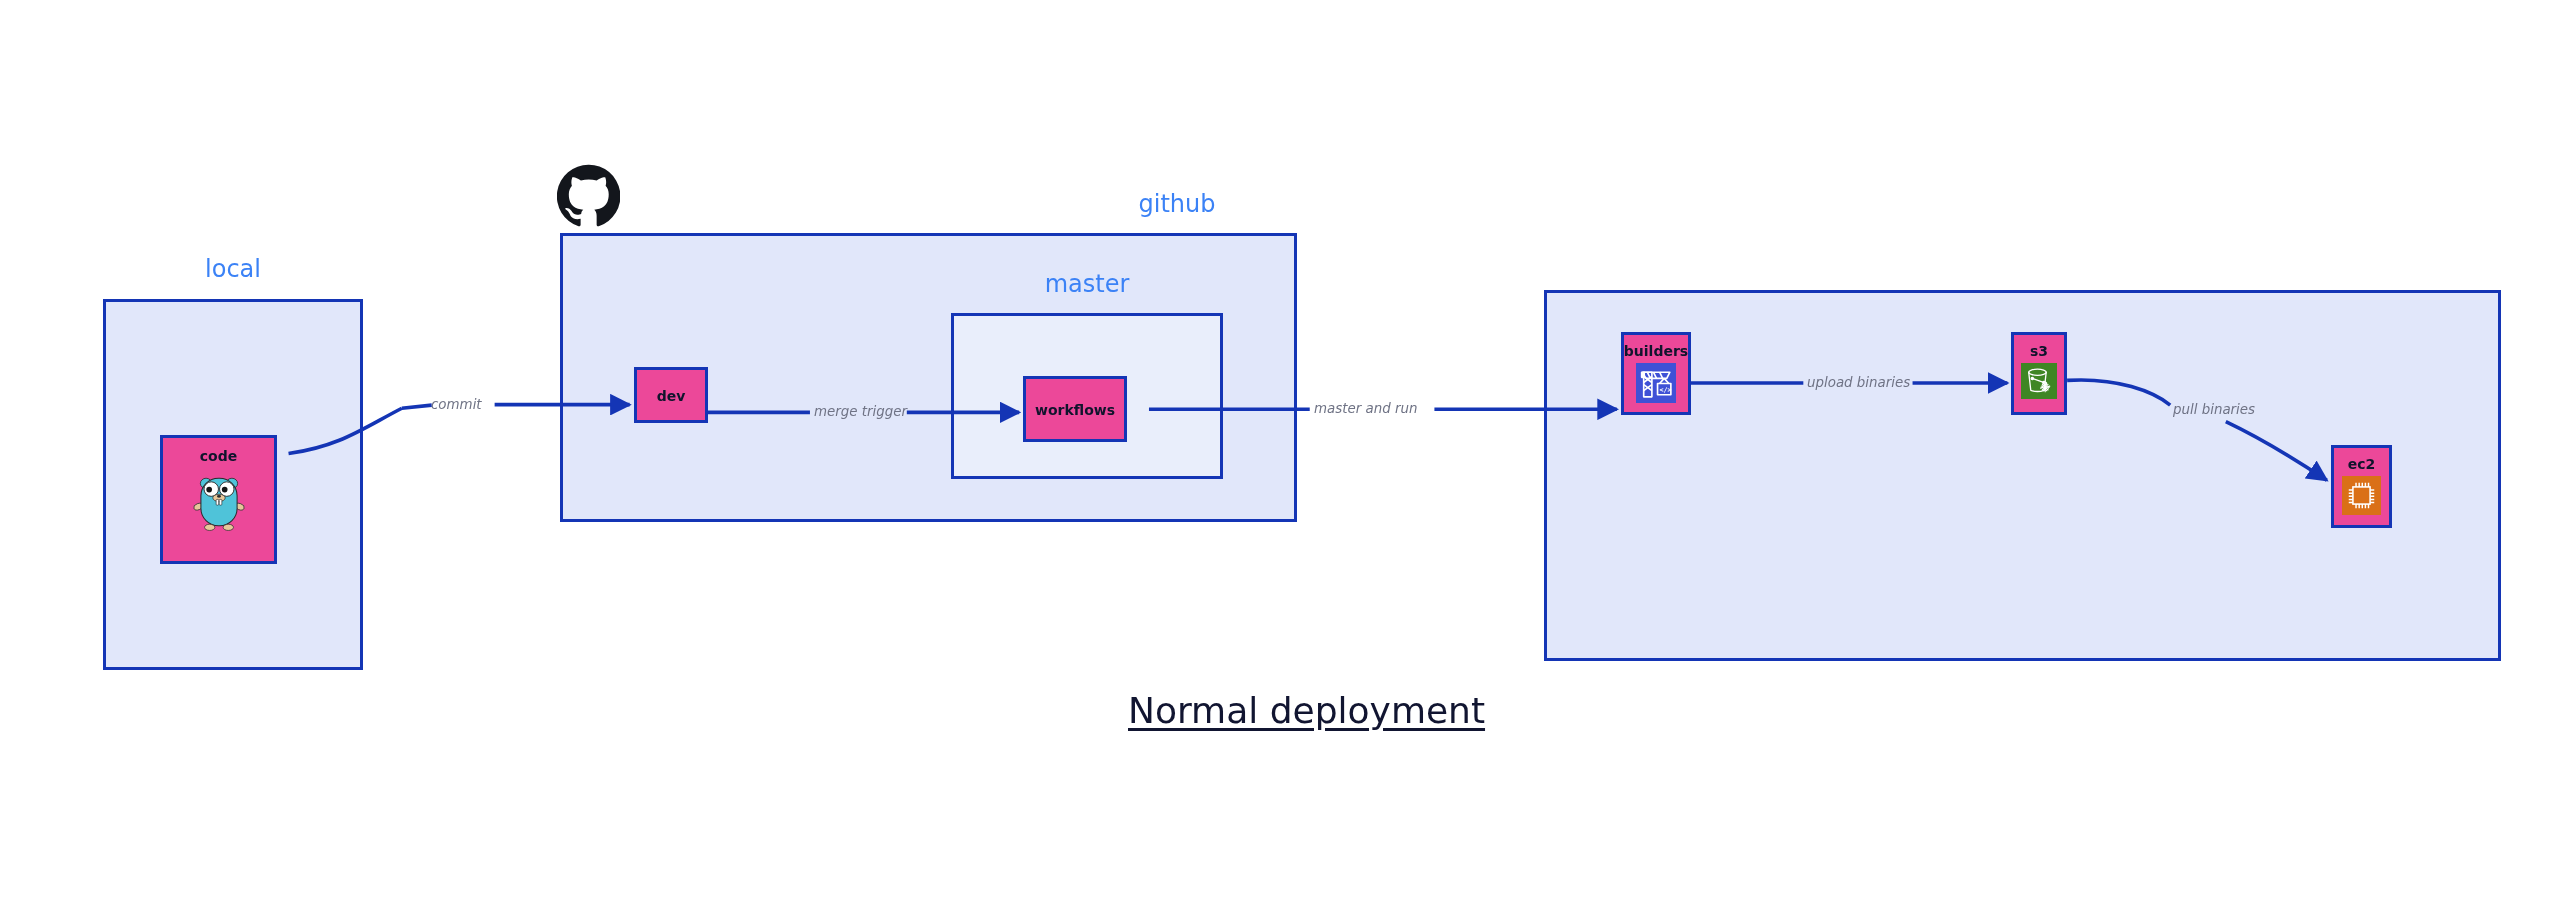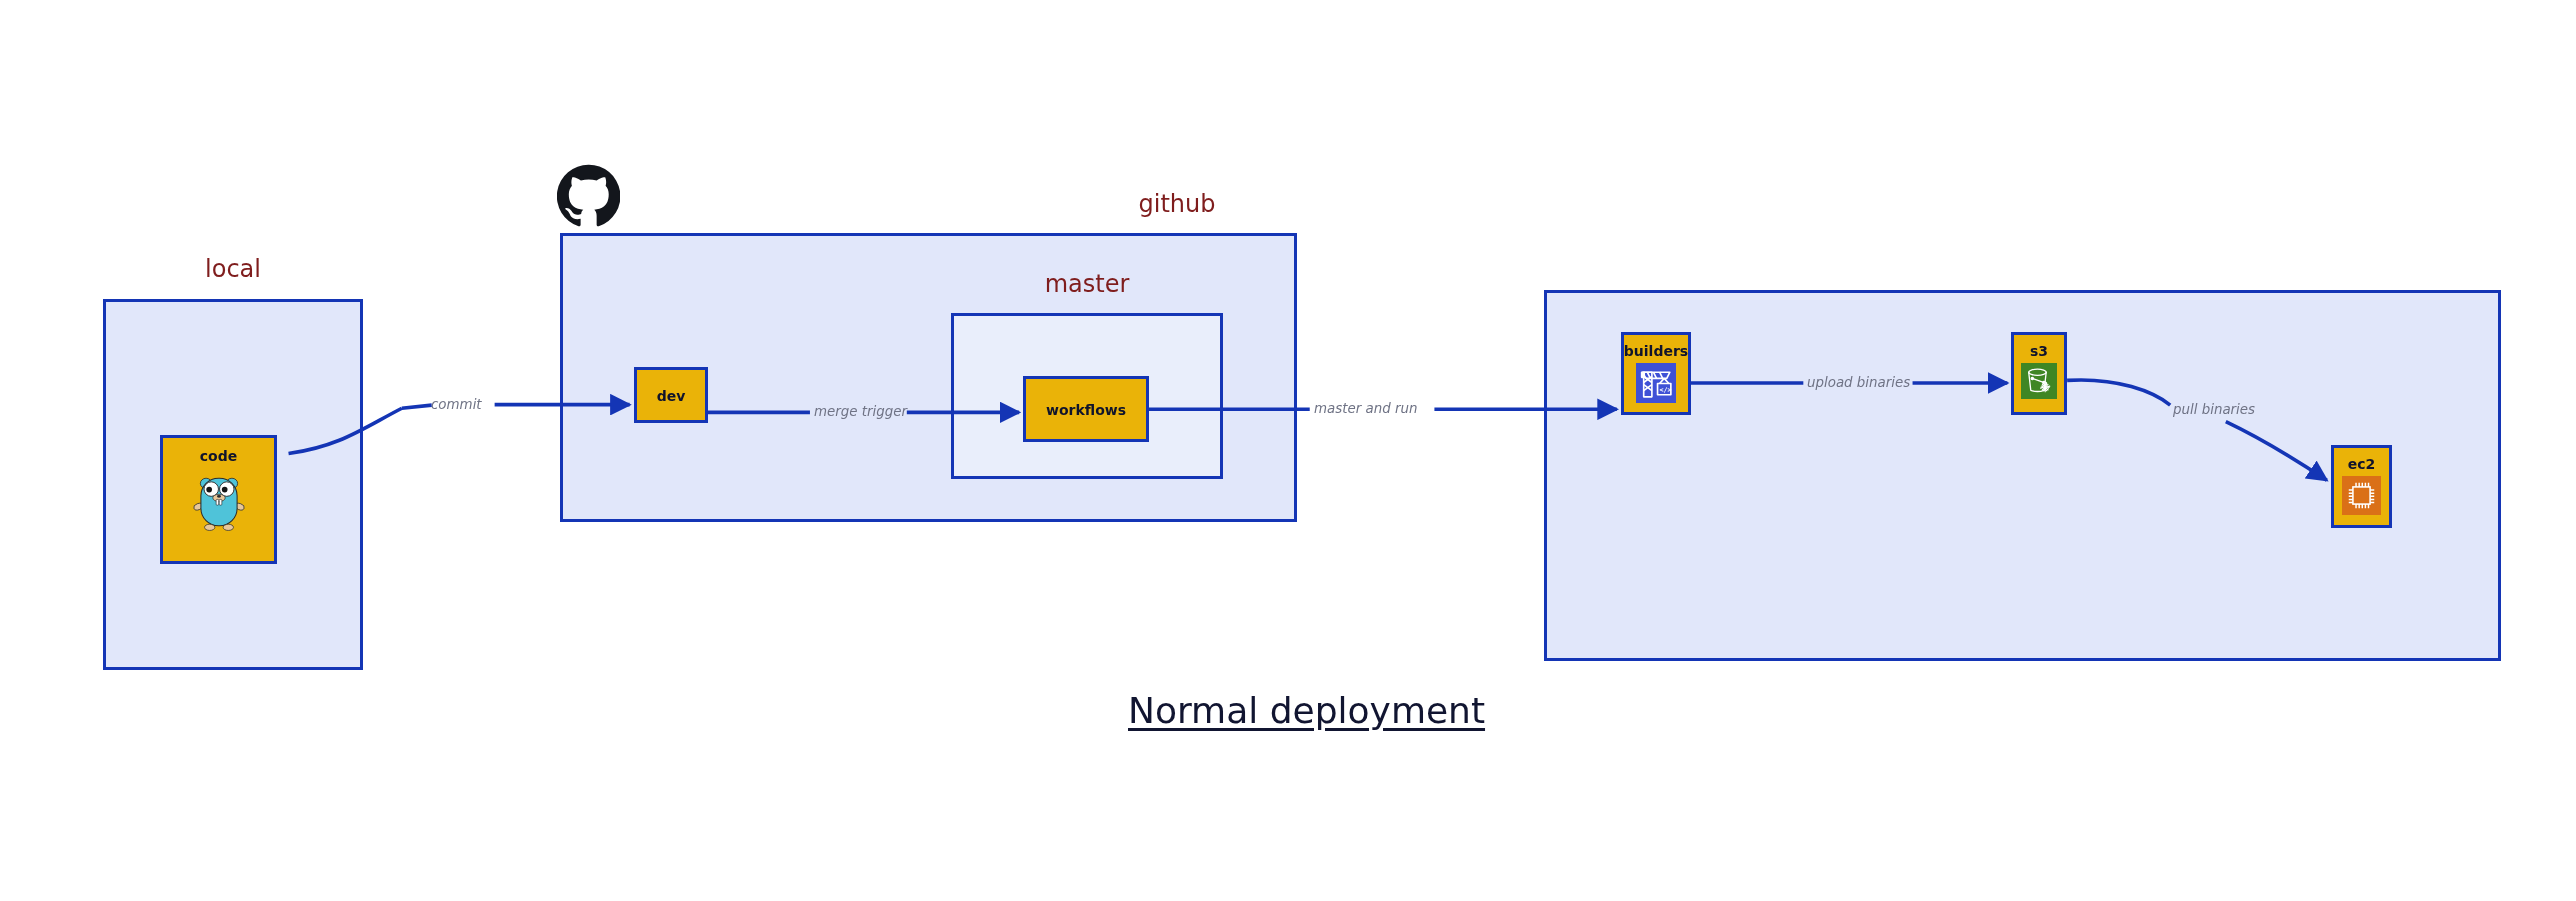--- a/index.html
+++ b/index.html
@@ -26,33 +26,33 @@
   .cluster {
     position: absolute;
     box-sizing: border-box;
     border: 3.1px solid #1435b5;
     background: #e1e7fa;
   }
   .cluster.level2 { background: #e9eefb; }
   .cluster-label {
     position: absolute;
     font-size: 24px;
-    color: #7f1d1d;
+    color: #3b82f6;
     font-weight: 400;
     white-space: nowrap;
     text-align: center;
     line-height: 1;
   }
 
   
   .node {
     position: absolute;
     box-sizing: border-box;
     border: 3.1px solid #1435b5;
-    background: #eab308;
+    background: #ec4899;
     display: flex;
     flex-direction: column;
     align-items: center;
   }
   .node-label {
     font-size: 14px;
     font-weight: bold;
     color: #10142c;
     line-height: 1;
     white-space: nowrap;
@@ -140,21 +140,21 @@
     </svg>
   </div>
 
   <div class="node" style="left:634px; top:367px; width:74px; height:56px;">
     <span class="node-label" style="margin-top:18.5px;">dev</span>
   </div>
 
   <div class="cluster level2" style="left:951px; top:313px; width:272px; height:166px;"></div>
   <div class="cluster-label" style="left:951px; top:272px; width:272px;">master</div>
 
-  <div class="node" style="left:1023px; top:376px; width:126px; height:66px;">
+  <div class="node" style="left:1023px; top:376px; width:104px; height:66px;">
     <span class="node-label" style="margin-top:24px;">workflows</span>
   </div>
 
   <div class="cluster" style="left:1544px; top:290px; width:957px; height:371px;"></div>
 
   <div class="node" style="left:1621px; top:332px; width:70px; height:83px;">
     <span class="node-label" style="margin-top:8.8px;">builders</span>
     <span class="node-icon" style="margin-top:5.2px;">
       <svg class="inline-icon" width="40" height="40" viewBox="0 0 78 78" xmlns="http://www.w3.org/2000/svg">
         <rect width="78" height="78" fill="#3f51d6"></rect>

